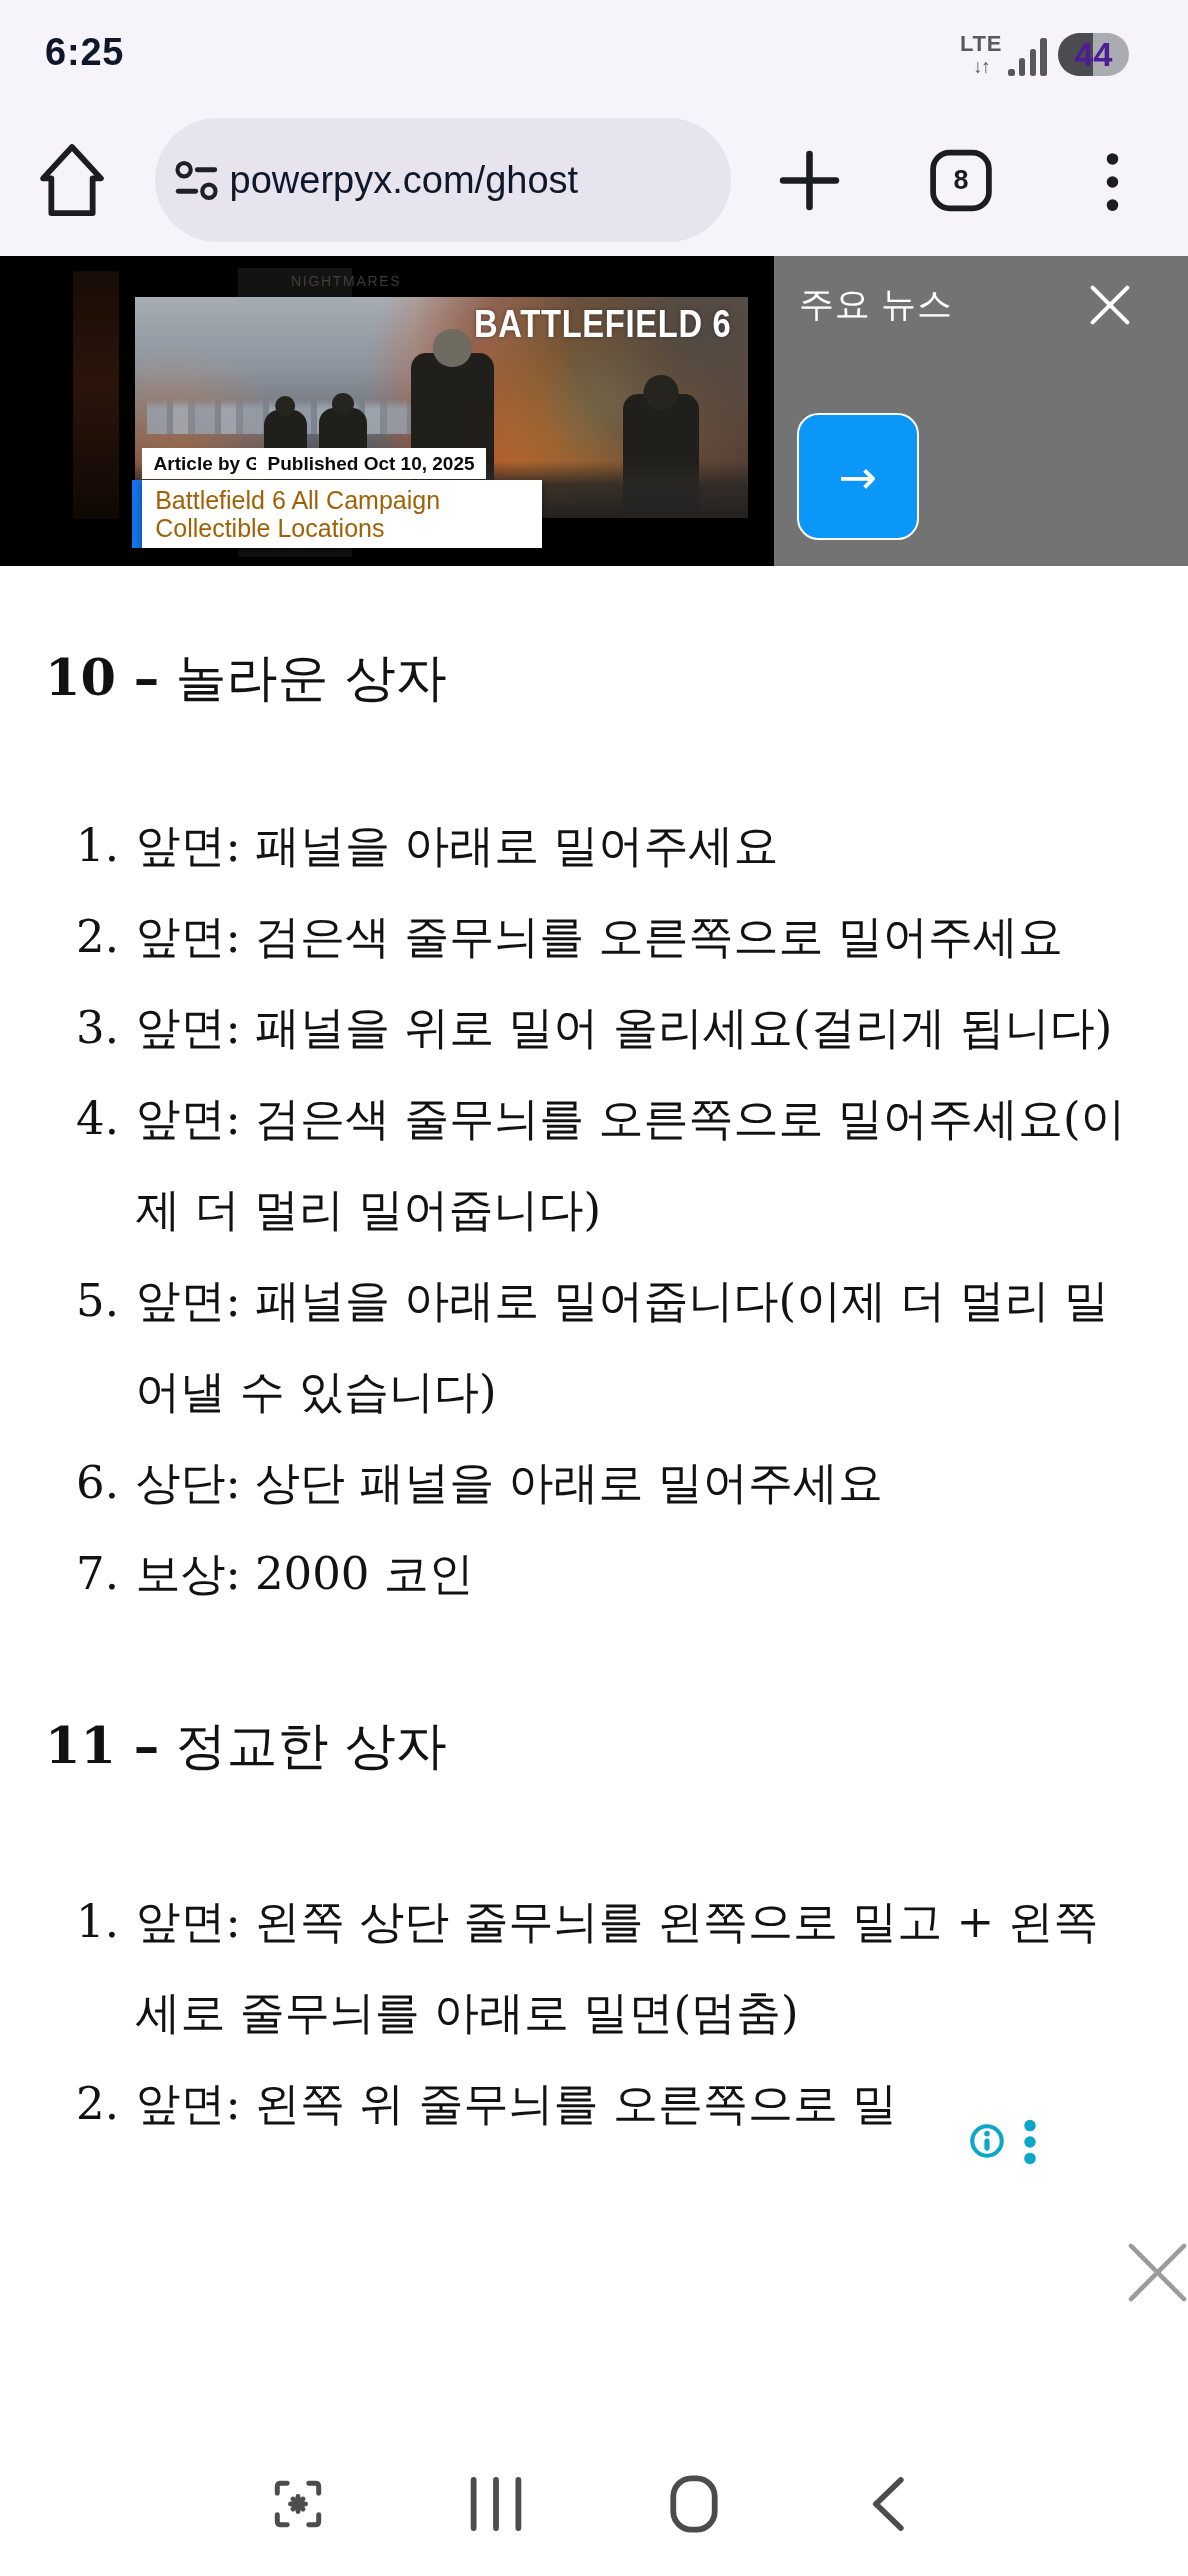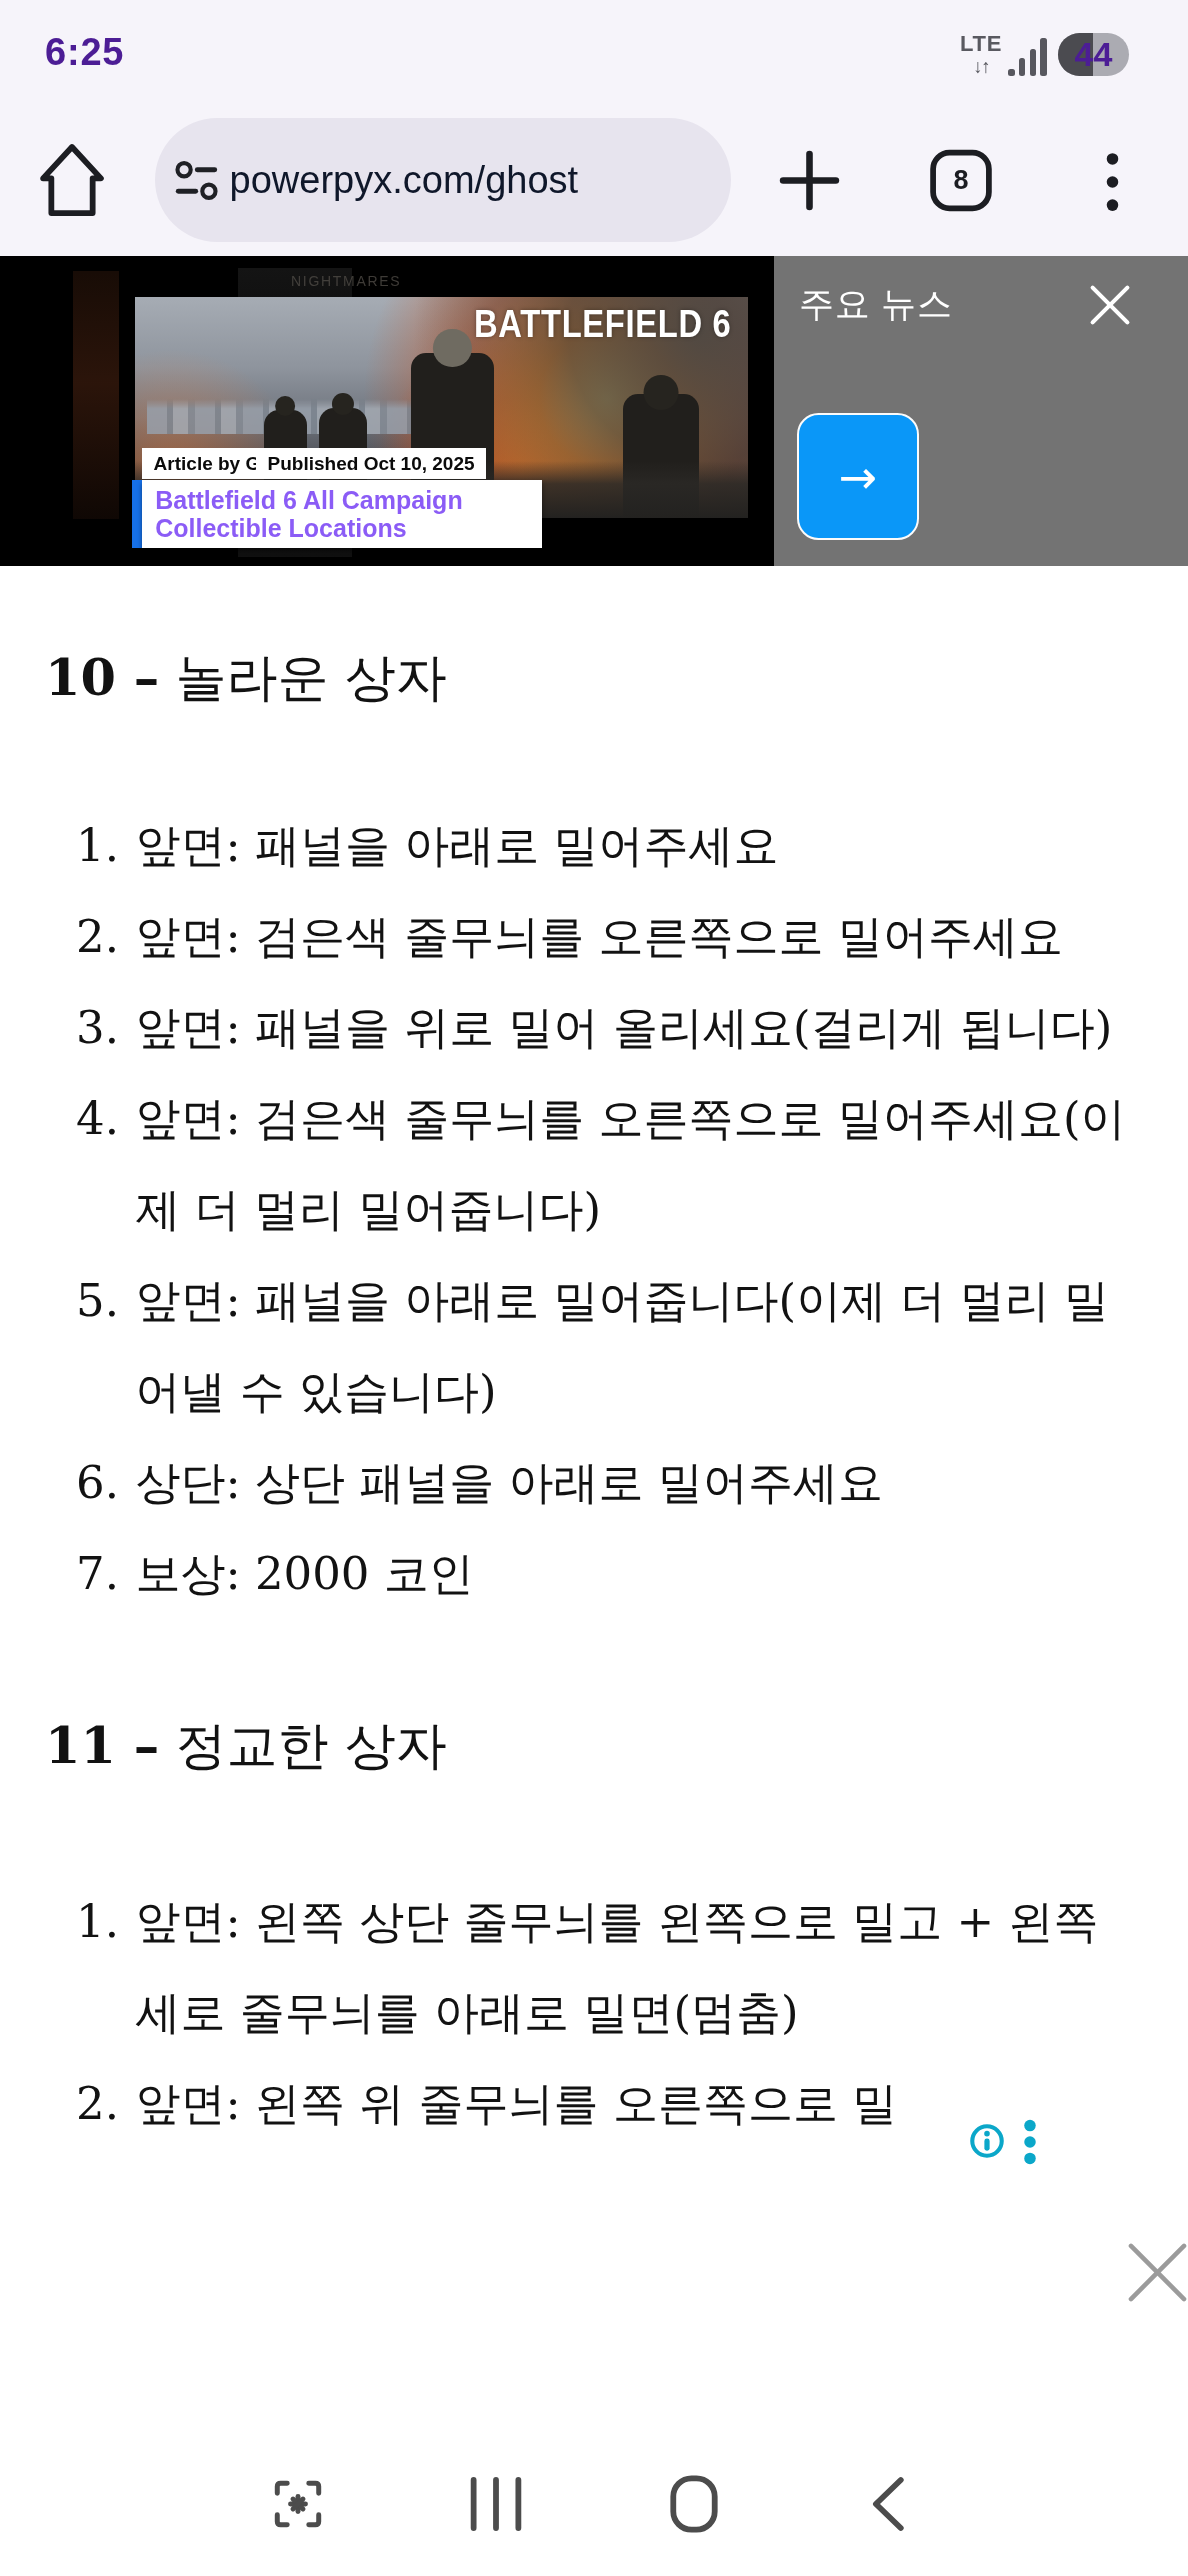--- a/index.html
+++ b/index.html
@@ -2,21 +2,21 @@
 <html style="font-size:13.2px"><head>
 <meta charset="utf-8">
 <style>
   html,body{margin:0;padding:0;}
   body{width:1189px;height:2576px;position:relative;overflow:hidden;background:#fff;
        font-family:"Liberation Sans","DejaVu Sans",sans-serif;}
   .abs{position:absolute;}
 
   
   .chrome-top{left:0;top:0;width:1189px;height:264px;background:#f6f4fa;}
-  .clock{left:45px;top:31px;font-size:38px;font-weight:bold;color:#4c1d95;letter-spacing:0.8px;}
+  .clock{left:45px;top:31px;font-size:38px;font-weight:bold;color:#0f172a;letter-spacing:0.8px;}
   .net{left:960px;top:33px;color:#595960;text-align:center;line-height:1;}
   .net .lte{font-size:22px;font-weight:bold;letter-spacing:0.8px;}
   .net .arrows{font-size:19px;letter-spacing:-1.7px;margin-top:1.7px;color:#595960;}
   .sigbars{left:1008px;top:38px;width:38px;height:38px;}
   .sigbars i{position:absolute;bottom:0;width:6.6px;background:#57575e;border-radius:2.5px;display:block;}
   .battery{left:1058px;top:33px;width:71px;height:43px;border-radius:21.5px;overflow:hidden;background:#ababb2;}
   .battery .fill{position:absolute;left:0;top:0;bottom:0;width:49%;background:#4b4b50;}
   .battery .pct{position:absolute;inset:0;display:flex;align-items:center;justify-content:center;
                 color:#4c1d95;font-size:34px;font-weight:bold;}
   .home-btn{left:38px;top:142px;width:68px;height:76px;}
@@ -59,21 +59,21 @@
   .bf-logo{position:absolute;right:16.5px;top:5px;color:#fff;font-weight:bold;font-size:39px;
            letter-spacing:0.8px;transform:scaleX(.84);transform-origin:right top;white-space:nowrap;
            text-shadow:0 0 5px rgba(0,0,0,.35);}
   .badge{top:192px;height:31px;background:#fff;color:#0b0b0b;font-size:19px;font-weight:600;
          display:flex;align-items:center;padding:0 11.6px;white-space:nowrap;}
   .badge1{left:142px;}
   .badge2{left:256px;}
   .titlebar{left:132px;top:224px;width:10px;height:68px;background:#1670e8;}
   .titlebox{left:142px;top:224px;width:400px;height:68px;background:#fff;box-shadow:0 2.5px 5px rgba(0,0,0,.45);
             display:flex;flex-direction:column;justify-content:center;padding-left:13.2px;box-sizing:border-box;}
-  .titlebox div{font-size:25px;font-weight:bold;color:#8b5cf6;line-height:28px;white-space:nowrap;}
+  .titlebox div{font-size:25px;font-weight:normal;color:#a16207;line-height:28px;white-space:nowrap;}
   .adpanel{left:774px;top:0;width:415px;height:310px;background:#737373;}
   .newslabel{left:25px;top:25px;font-size:35px;color:#fff;letter-spacing:0.8px;}
   .ad-close{left:312px;top:25px;width:48px;height:48px;}
   .nextbtn{left:23px;top:157px;width:122px;height:127px;border-radius:21.5px;background:#0a97f8;
            border:2.5px solid #fbfbfb;box-sizing:border-box;display:flex;align-items:center;justify-content:center;}
   .nextbtn span{color:#fff;font-size:46px;font-family:"DejaVu Sans",sans-serif;}
 
   
   .page{left:0;top:576px;width:1189px;padding:70px 41px 0 45px;box-sizing:border-box;
         font-family:"DejaVu Serif","Liberation Serif",serif;color:#121212;}

